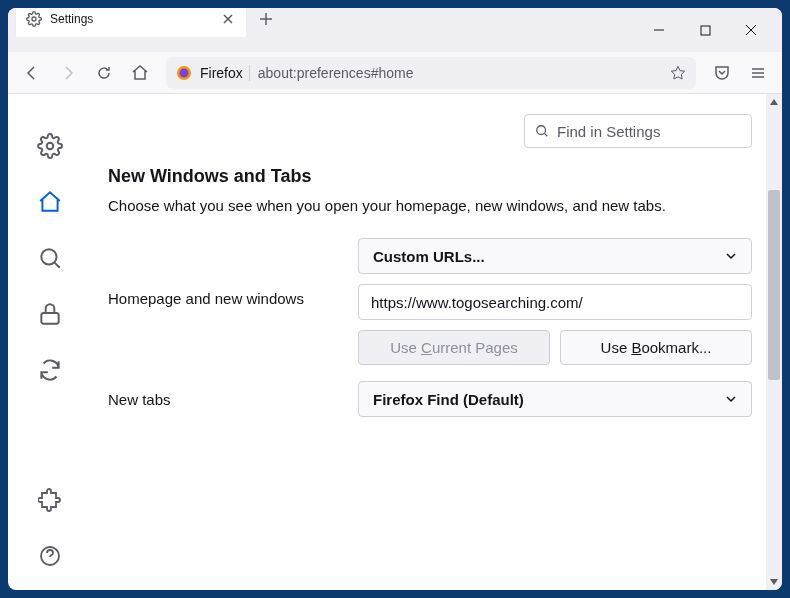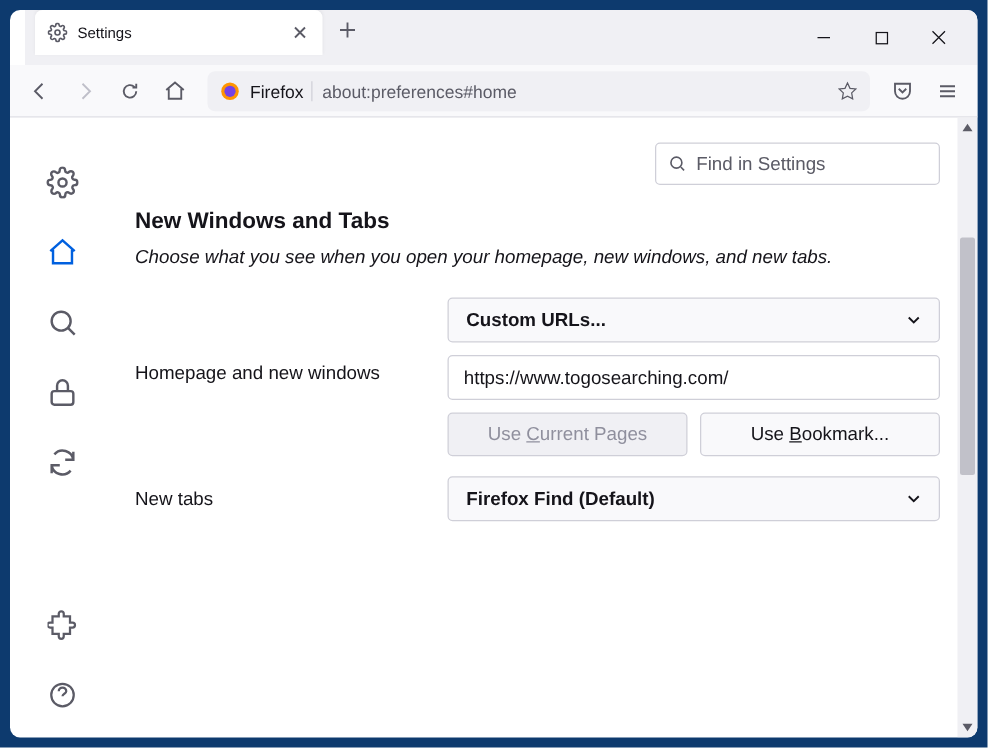--- a/index.html
+++ b/index.html
@@ -17,24 +17,23 @@
       background: #fff;
       border-radius: 8px;
       overflow: hidden;
       display: flex;
       flex-direction: column;
     }
     .tabbar {
       height: 44px;
       background: #f0f0f4;
       display: flex;
-      align-items: flex-start;
-      padding: 0 8px;
+      align-items: flex-end;
+      padding: 15px 8px;
       position: relative;
-      margin-left: 12px;
     }
     .tab {
       display: flex;
       align-items: center;
       gap: 8px;
       background: #fff;
       border-radius: 6px 6px 0 0;
       padding: 8px 10px;
       height: 36px;
       min-width: 230px;
@@ -112,21 +111,21 @@
       background: #f9f9fb;
       border-radius: 4px;
       padding: 8px 18px;
       font-size: 15px;
       color: #15141a;
       cursor: pointer;
       font-family: inherit;
     }
     .btn.disabled { color:#8f8f9d; background:#f0f0f4;}
     .section-title { font-size: 18px; font-weight: 600; color:#15141a; margin-bottom: 10px;}
-    .section-desc { font-size: 15px; color:#15141a; margin-bottom: 24px; font-style: italic;}
+    .section-desc { font-size: 15px; color:#15141a; margin-bottom: 24px;}
     .form-row { display:flex; align-items:center; gap:18px; margin-bottom:12px;}
     .form-label { width: 232px; font-size: 15px; color:#15141a;}
     .form-controls { flex:1; display:flex; flex-direction:column; gap:10px;}
     .select {
       width: 100%;
       border: 1px solid #cfcfd8;
       border-radius: 4px;
       background: #f9f9fb;
       height: 36px;
       display:flex;

